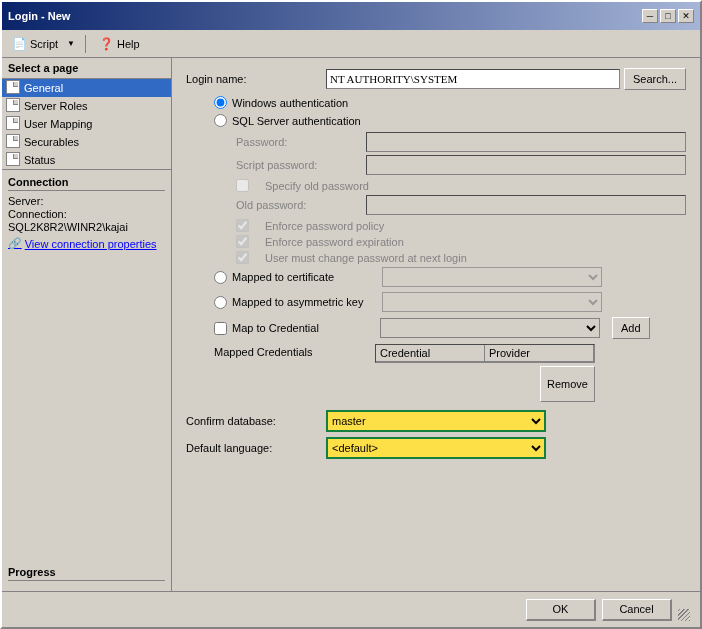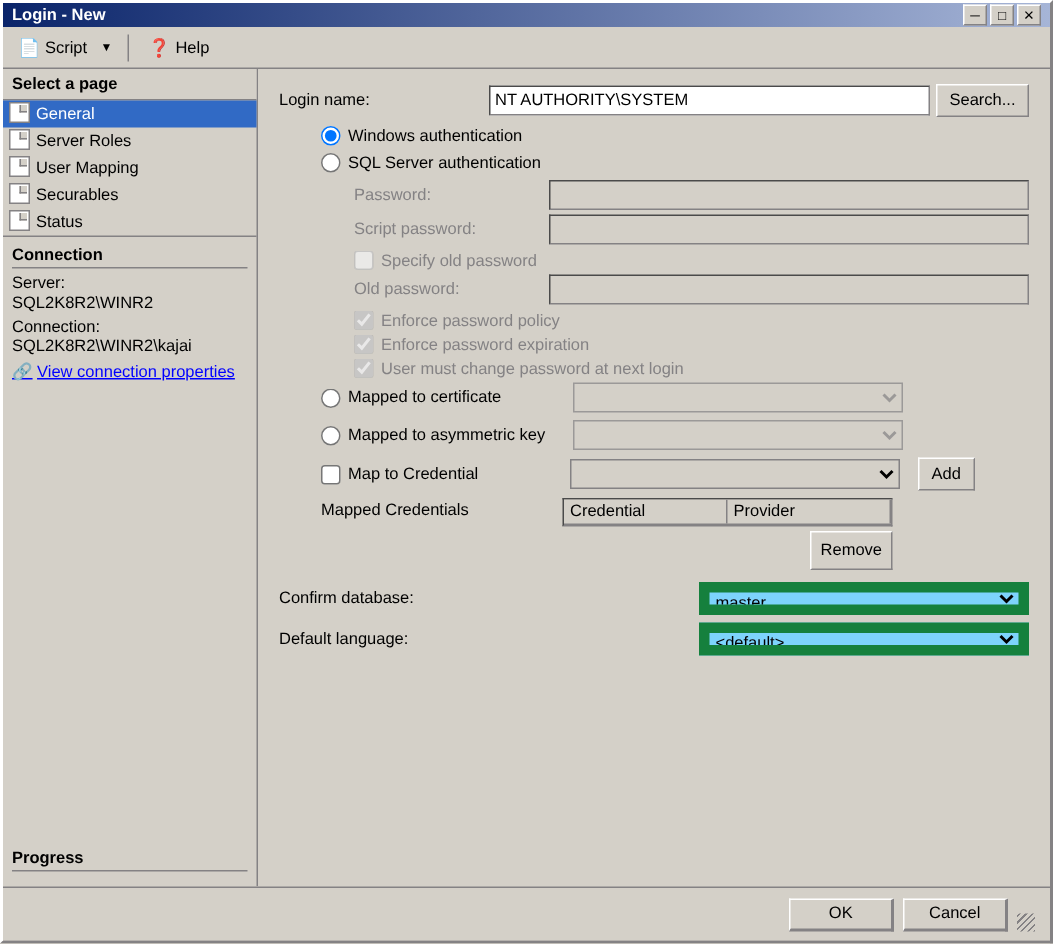--- a/index.html
+++ b/index.html
@@ -26,21 +26,21 @@
 
     .title-bar {
       background: linear-gradient(to right, #0a246a, #a6b5d7);
       color: white;
       font-weight: bold;
       font-size: 11px;
       padding: 3px 6px;
       display: flex;
       align-items: center;
       justify-content: space-between;
-      height: 16px;
+      height: 28px;
       flex-shrink: 0;
     }
 
     .title-bar-controls {
       display: flex;
       gap: 2px;
     }
 
     .title-btn {
       width: 16px;
@@ -219,38 +219,37 @@
       flex: 1;
       padding: 10px 14px;
       overflow-y: auto;
       background: #d4d0c8;
     }
 
     .form-row {
       display: flex;
       align-items: center;
       margin-bottom: 6px;
-      justify-content: space-between;
     }
 
     .form-label {
       font-size: 11px;
       min-width: 140px;
     }
 
     .form-input {
       flex: 1;
       height: 20px;
       border: 1px solid #848284;
       border-top: 1px solid #4a4a4a;
       border-left: 1px solid #4a4a4a;
       background: white;
       font-size: 11px;
       padding: 1px 3px;
-      font-family: Liberation Sans, sans-serif;
+      font-family: Liberation Serif, serif;
     }
 
     .form-input:disabled {
       background: #d4d0c8;
       color: #848284;
     }
 
     .search-btn {
       height: 22px;
       padding: 1px 8px;
@@ -299,20 +298,21 @@
       margin-bottom: 3px;
       padding-left: 50px;
     }
 
     .checkbox-row input[type="checkbox"] {
       margin-right: 5px;
     }
 
     .checkbox-row.disabled-chk {
       color: #848284;
+      gap: 11px;
     }
 
     .dropdown-row {
       display: flex;
       align-items: center;
       margin-bottom: 5px;
       padding-left: 28px;
     }
 
     .dropdown-row label {
@@ -399,21 +399,21 @@
     }
 
     .cred-col {
       flex: 1;
       padding: 2px 4px;
       font-size: 11px;
       border-right: 1px solid #848284;
     }
 
     .remove-btn {
-      height: 26px;
+      height: 36px;
       padding: 1px 6px;
       margin-top: auto;
       background: #d4d0c8;
       border: 1px solid #ffffff;
       border-bottom: 1px solid #848284;
       border-right: 1px solid #848284;
       cursor: pointer;
       font-size: 11px;
       font-family: "Tahoma", sans-serif;
       align-self: flex-end;
@@ -434,22 +434,22 @@
       margin-bottom: 5px;
     }
 
     .bottom-form .form-label {
       min-width: 140px;
     }
 
     .bottom-select {
       width: 220px;
       height: 22px;
-      border: 7px solid #15803d;
-      background: #7dd3fc;
+      border: 2px solid #15803d;
+      background: #fde047;
       font-size: 11px;
       font-family: "Tahoma", sans-serif;
     }
 
     
     .footer {
       background: #d4d0c8;
       border-top: 1px solid #848284;
       padding: 6px 10px;
       display: flex;
@@ -576,21 +576,20 @@
             </span>
             <span>Status</span>
           </div>
         </div>
 
         <div class="connection-section">
           <div class="section-hdr">Connection</div>
           <div style="margin-bottom:1px;">
             <span>Server:</span>
           </div>
-          <div style="margin-bottom:4px;">SQL2K8R2\WINR2</div>
           <div style="margin-bottom:1px;">
             <span>Connection:</span>
           </div>
           <div style="margin-bottom:4px;">SQL2K8R2\WINR2\kajai</div>
           <a class="connection-link">
             <span>🔗</span>
             <span>View connection properties</span>
           </a>
         </div>
 

